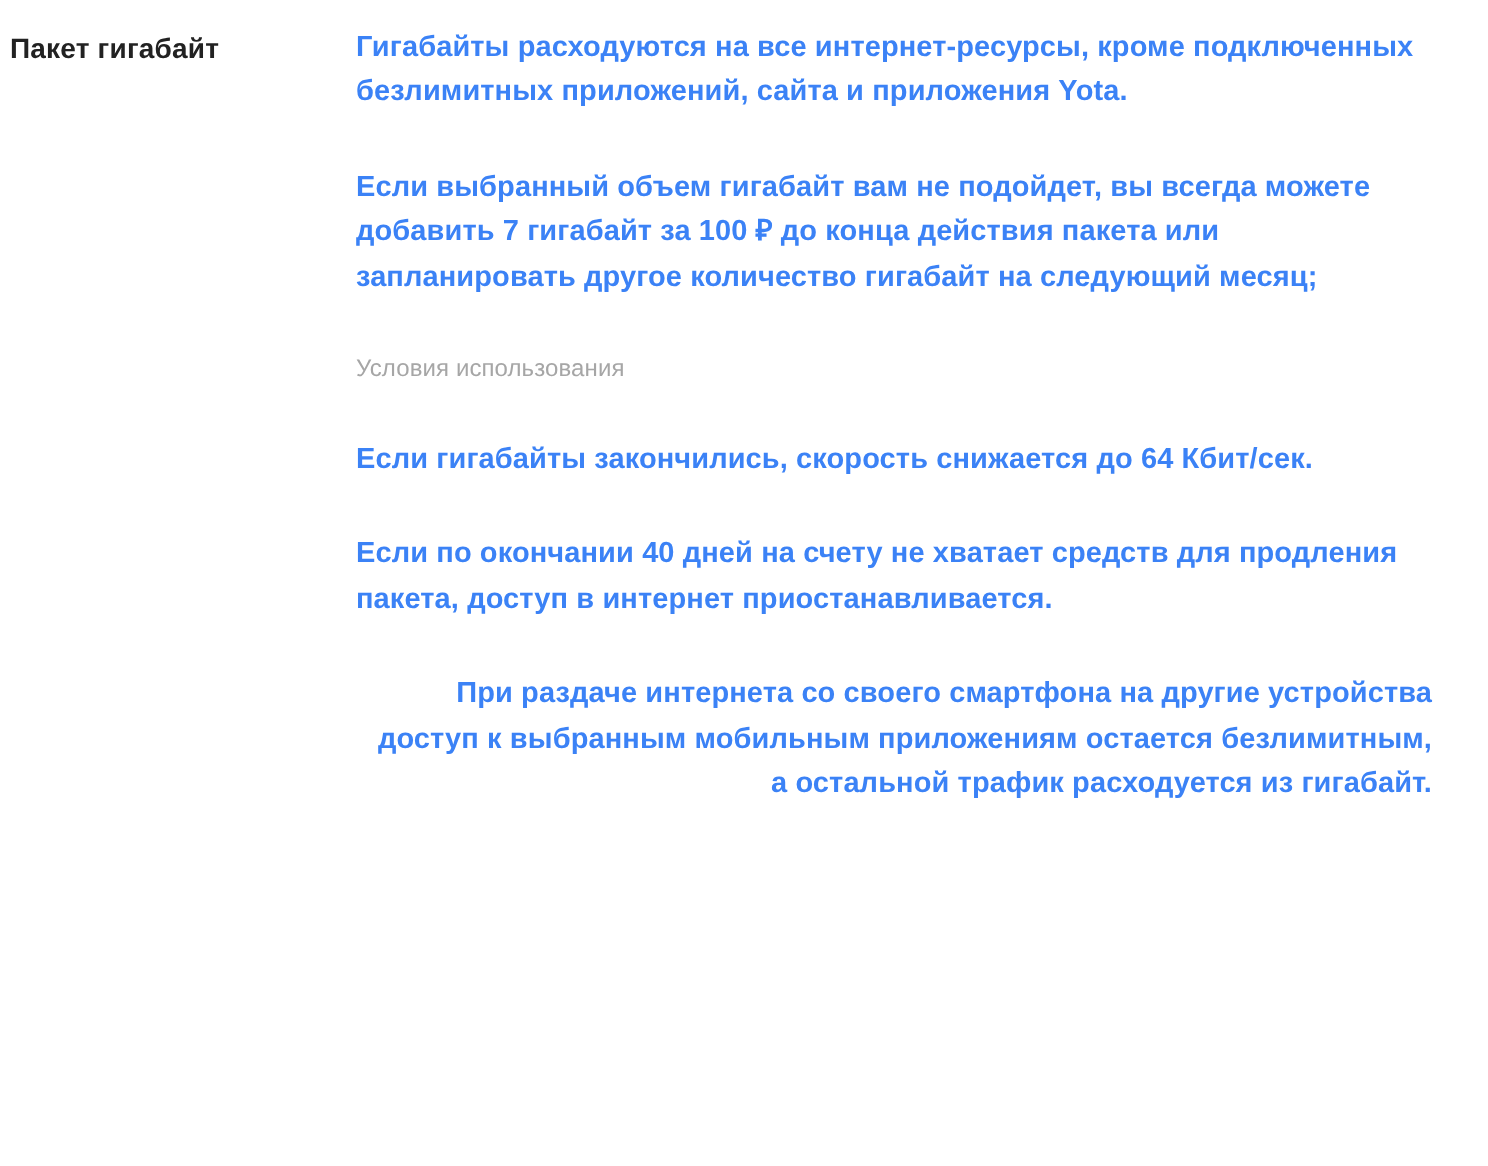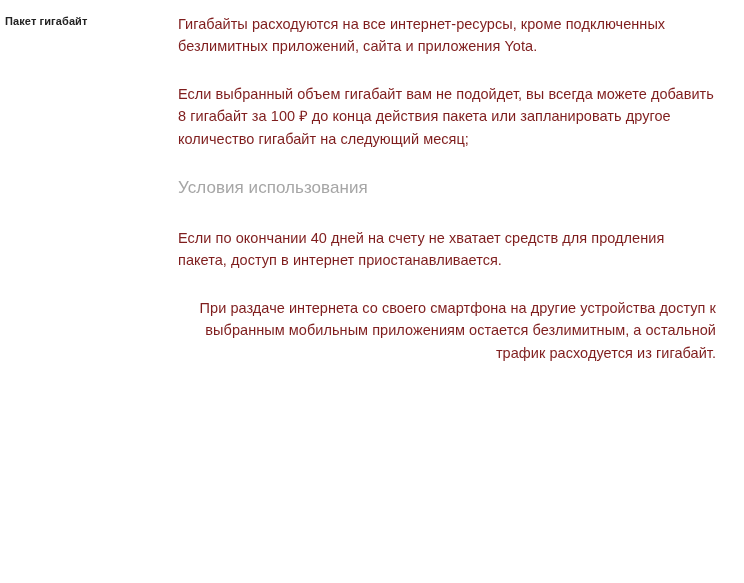--- a/index.html
+++ b/index.html
@@ -24,67 +24,69 @@
   .section {
     display: flex;
     align-items: flex-start;
   }
   .section-title {
     width: 178px;
     flex: 0 0 178px;
     box-sizing: border-box;
     padding-left: 5px;
     padding-top: 1px;
-    font-size: 11px;
+    font-size: 14px;
     font-weight: bold;
     color: #222222;
     line-height: 1.45;
     letter-spacing: 0.1px;
   }
   .section-body {
     flex: 1 1 auto;
     padding-right: 28px;
     box-sizing: border-box;
   }
   .para {
     font-size: 14.5px;
     line-height: 1.55;
-    color: #7f1d1d;
+    color: #3b82f6;
     margin: 0 0 25px 0;
     letter-spacing: 0.05px;
+    font-weight: bold;
   }
   .para:last-child {
     margin-bottom: 0;
     text-align: right;
   }
   .subheading {
-    font-size: 17px;
+    font-size: 12px;
     line-height: 1.55;
     color: #a6a6a6;
     margin: 0 0 25px 0;
     letter-spacing: 0.05px;
   }
 </style>
 </head>
 <body>
 
 <div class="page">
   <div class="section">
 
     <div class="section-title">Пакет гигабайт</div>
 
     <div class="section-body">
 
       <p class="para">Гигабайты расходуются на все интернет-ресурсы, кроме подключенных безлимитных приложений, сайта и приложения Yota.</p>
 
-      <p class="para">Если выбранный объем гигабайт вам не подойдет, вы всегда можете добавить 8 гигабайт за 100 ₽ до конца действия пакета или запланировать другое количество гигабайт на следующий месяц;</p>
+      <p class="para">Если выбранный объем гигабайт вам не подойдет, вы всегда можете добавить 7 гигабайт за 100 ₽ до конца действия пакета или запланировать другое количество гигабайт на следующий месяц;</p>
 
       <p class="subheading">Условия использования</p>
 
 
+      <p class="para">Если гигабайты закончились, скорость снижается до 64 Кбит/сек.</p>
 
       <p class="para">Если по окончании 40 дней на счету не хватает средств для продления пакета, доступ в интернет приостанавливается.</p>
 
 
       <p class="para">При раздаче интернета со своего смартфона на другие устройства доступ к выбранным мобильным приложениям остается безлимитным, а остальной трафик расходуется из гигабайт.</p>
 
     </div>
   </div>
 </div>
 

